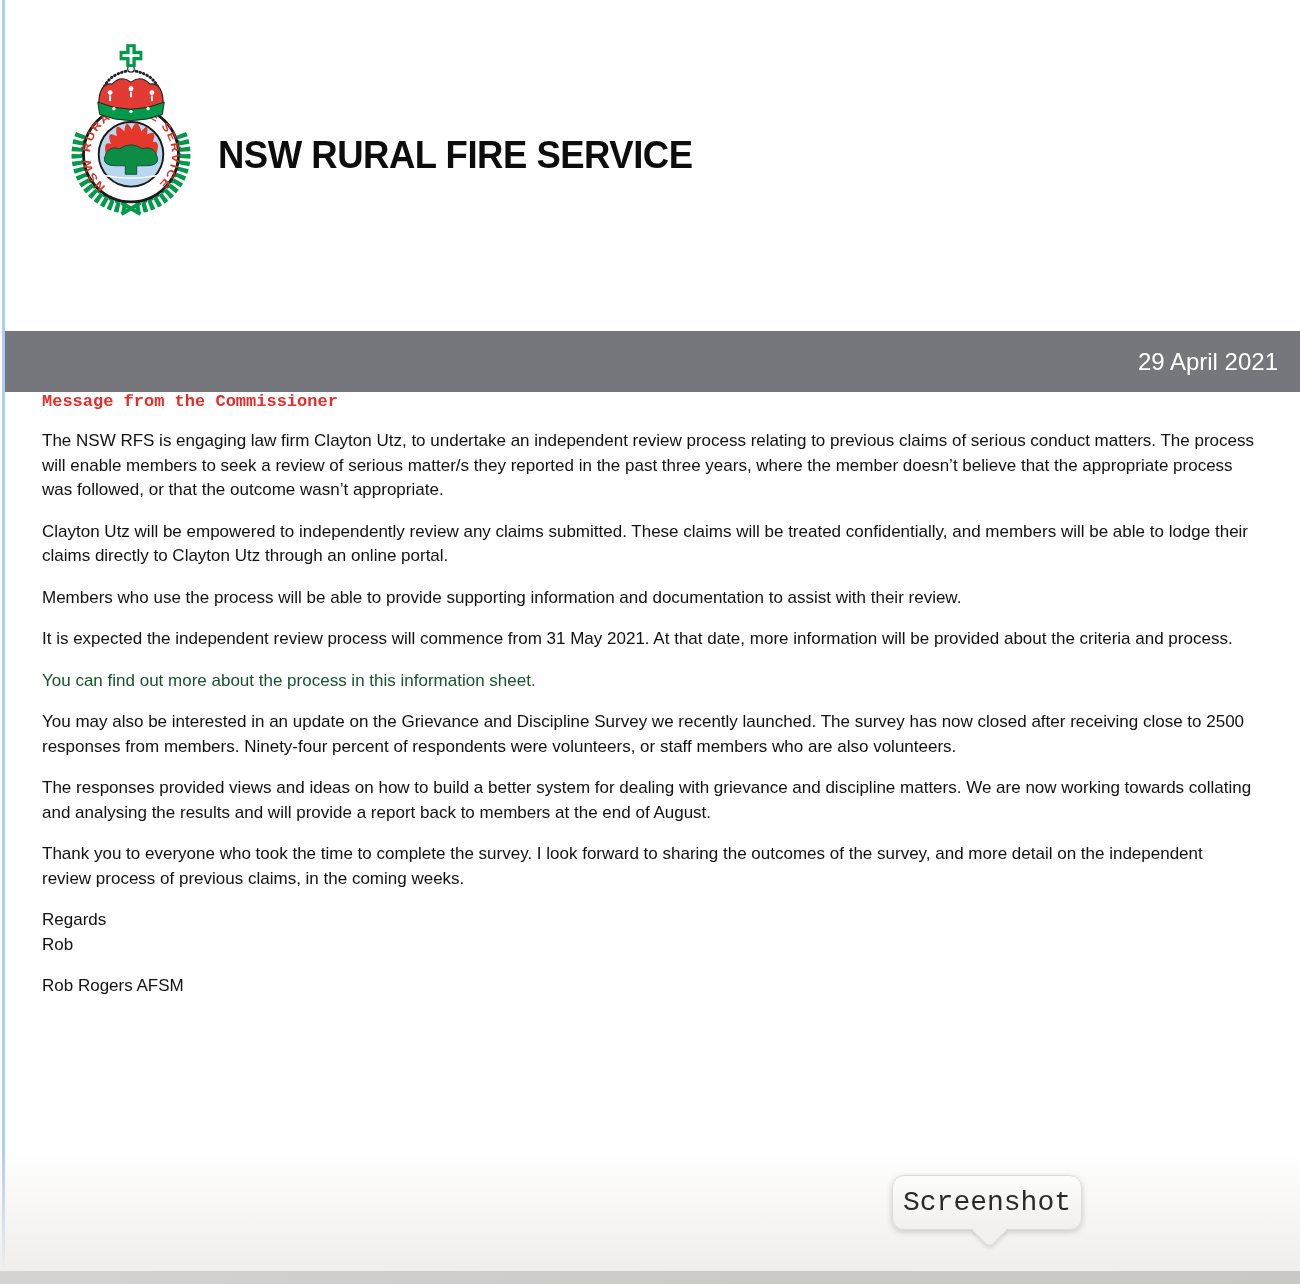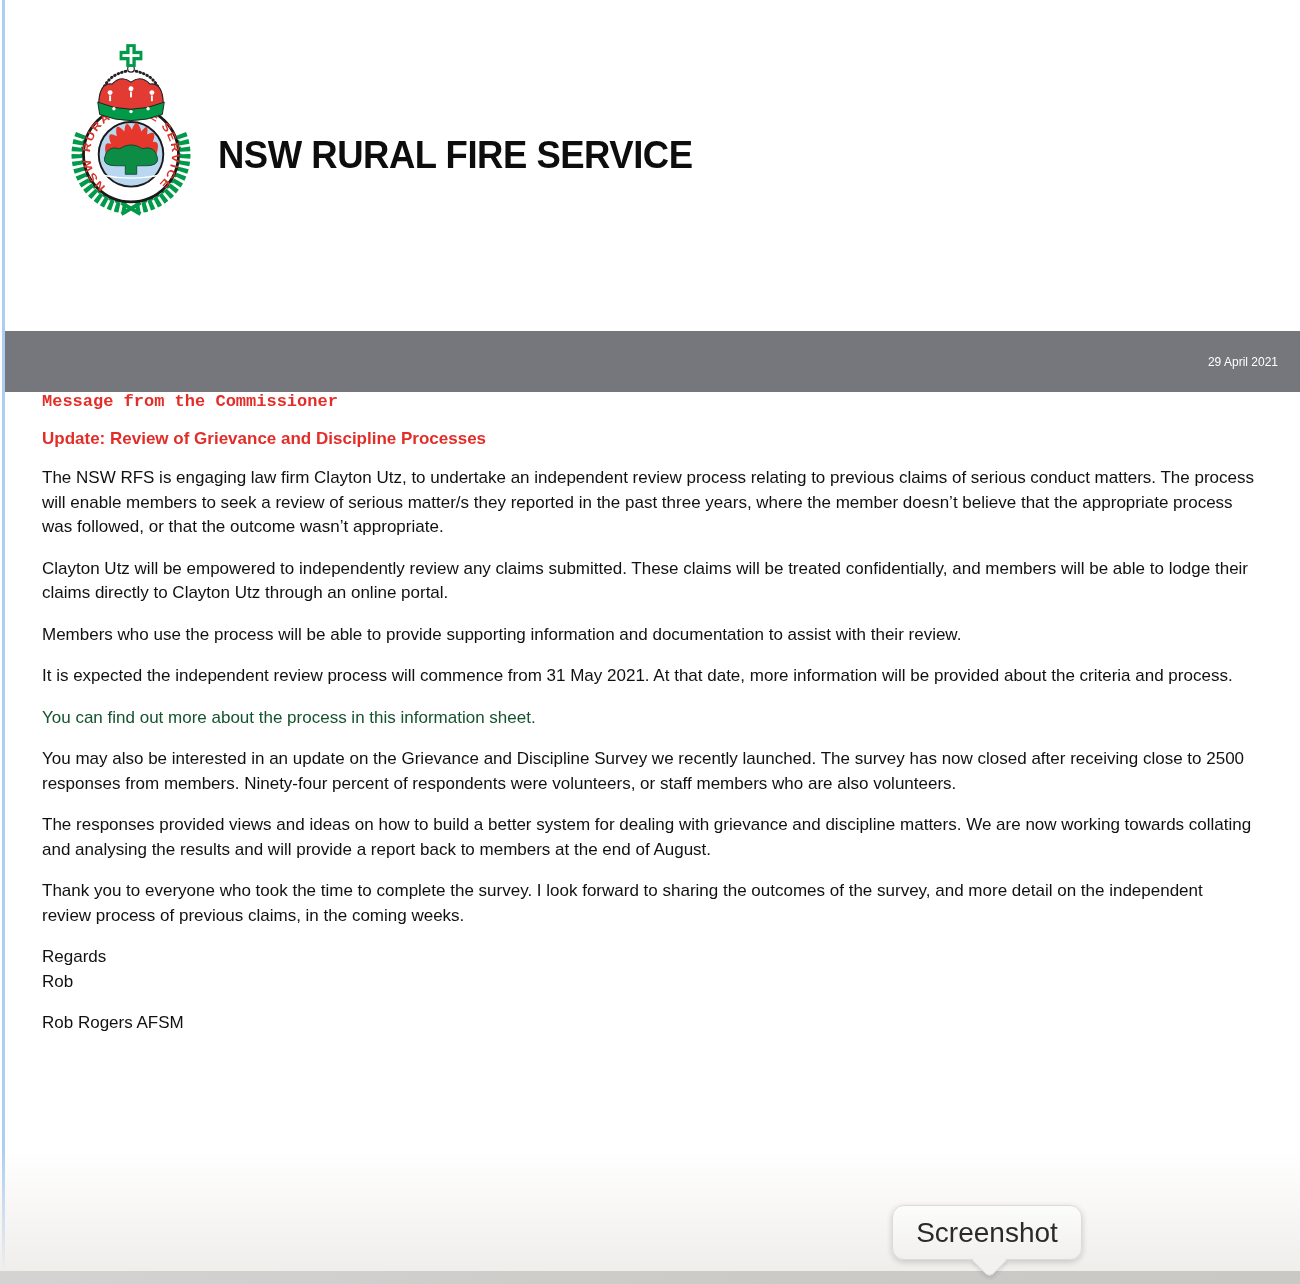--- a/index.html
+++ b/index.html
@@ -16,21 +16,21 @@
   .brand-title {
     position:absolute; left:218px; top:134px; z-index:2;
     font-size:38px; font-weight:bold; color:#0d0d0d;
     letter-spacing:-0.5px; white-space:nowrap;
     transform:scaleX(0.96); transform-origin:left center;
   }
   .banner {
     position:absolute; left:5px; right:0; top:331px; height:61px;
     background:#76777c; box-sizing:border-box; z-index:2;
     display:flex; align-items:center; justify-content:flex-end;
-    padding-right:22px; color:#ffffff; font-size:12px;
+    padding-right:22px; color:#ffffff; font-size:24px;
   }
   .content {
     position:absolute; left:42px; top:392px; width:1214px; z-index:3;
     font-size:17px; line-height:24.5px; color:#111;
   }
   .content p { margin:0 0 17px 0; }
   .h1 {
     font-size:17px; line-height:20px; font-weight:bold;
     color:#e32d28; margin:44px 0 0 0;font-family:Liberation Mono, monospace;
   }
@@ -45,26 +45,26 @@
     position:absolute; left:0; top:1150px; width:1300px; height:122px; z-index:2;
     background:linear-gradient(180deg, rgba(240,238,235,0) 0%, #f0eeeb 100%);
     pointer-events:none;
   }
   .bottom-strip {
     position:absolute; left:0; top:1271px; width:1300px; height:13px;
     background:linear-gradient(90deg,#d4d3d1 0%,#cbcac7 60%,#c9c8c5 100%);
     z-index:4;
   }
   .tooltip {
-    position:absolute; left:892px; top:1205px; width:190px; height:55px;
+    position:absolute; left:892px; top:1175px; width:190px; height:55px;
     background:linear-gradient(#fcfcfb,#f1f0ee);
     border:1px solid #dcdbd9; border-radius:12px; box-sizing:border-box;
     box-shadow:0 2px 6px rgba(0,0,0,0.18);
     display:flex; align-items:center; justify-content:center;
-    font-size:28px; color:#2a2a2a; z-index:6;
+    font-size:28px; color:#2a2a2a; z-index:6;font-family:Liberation Mono, monospace;
   }
   .tooltip-tail {
     position:absolute; left:84px; top:42px; width:24px; height:24px;
     background:#f2f1ef; border-right:1px solid #dcdbd9; border-bottom:1px solid #dcdbd9;
     transform:rotate(45deg); border-radius:0 0 6px 0; z-index:-1;
     box-shadow:2px 2px 4px rgba(0,0,0,0.10);
   }
   .tooltip-tail-cover { 
     position:absolute; left:70px; top:30px; width:52px; height:22px;
     background:linear-gradient(#f7f6f5,#f1f0ee); border-radius:0 0 10px 10px; z-index:0;
@@ -134,21 +134,20 @@
 <div class="brand-title">NSW RURAL FIRE SERVICE</div>
 
 <div class="banner">
   <span>29 April 2021</span>
 </div>
 
 <div class="bottom-fade"></div>
 
 <main class="content">
   <p class="h1">Message from the Commissioner</p>
-  <p class="h2">Update: Review of Grievance and Discipline Processes</p>
 
   <p>The NSW RFS is engaging law firm Clayton Utz, to undertake an independent review process relating to previous claims of serious conduct matters. The process will enable members to seek a review of serious matter/s they reported in the past three years, where the member doesn’t believe that the appropriate process was followed, or that the outcome wasn’t appropriate.</p>
   <p>Clayton Utz will be empowered to independently review any claims submitted. These claims will be treated confidentially, and members will be able to lodge their claims directly to Clayton Utz through an online portal.</p>
   <p>Members who use the process will be able to provide supporting information and documentation to assist with their review.</p>
   <p>It is expected the independent review process will commence from 31 May 2021. At that date, more information will be provided about the criteria and process.</p>
 
   <p class="link-line">You can find out more about the process in this information sheet.</p>
 
   <p>You may also be interested in an update on the Grievance and Discipline Survey we recently launched. The survey has now closed after receiving close to 2500 responses from members. Ninety-four percent of respondents were volunteers, or staff members who are also volunteers.</p>
   <p>The responses provided views and ideas on how to build a better system for dealing with grievance and discipline matters.  We are now working towards collating and analysing the results and will provide a report back to members at the end of August.</p>

